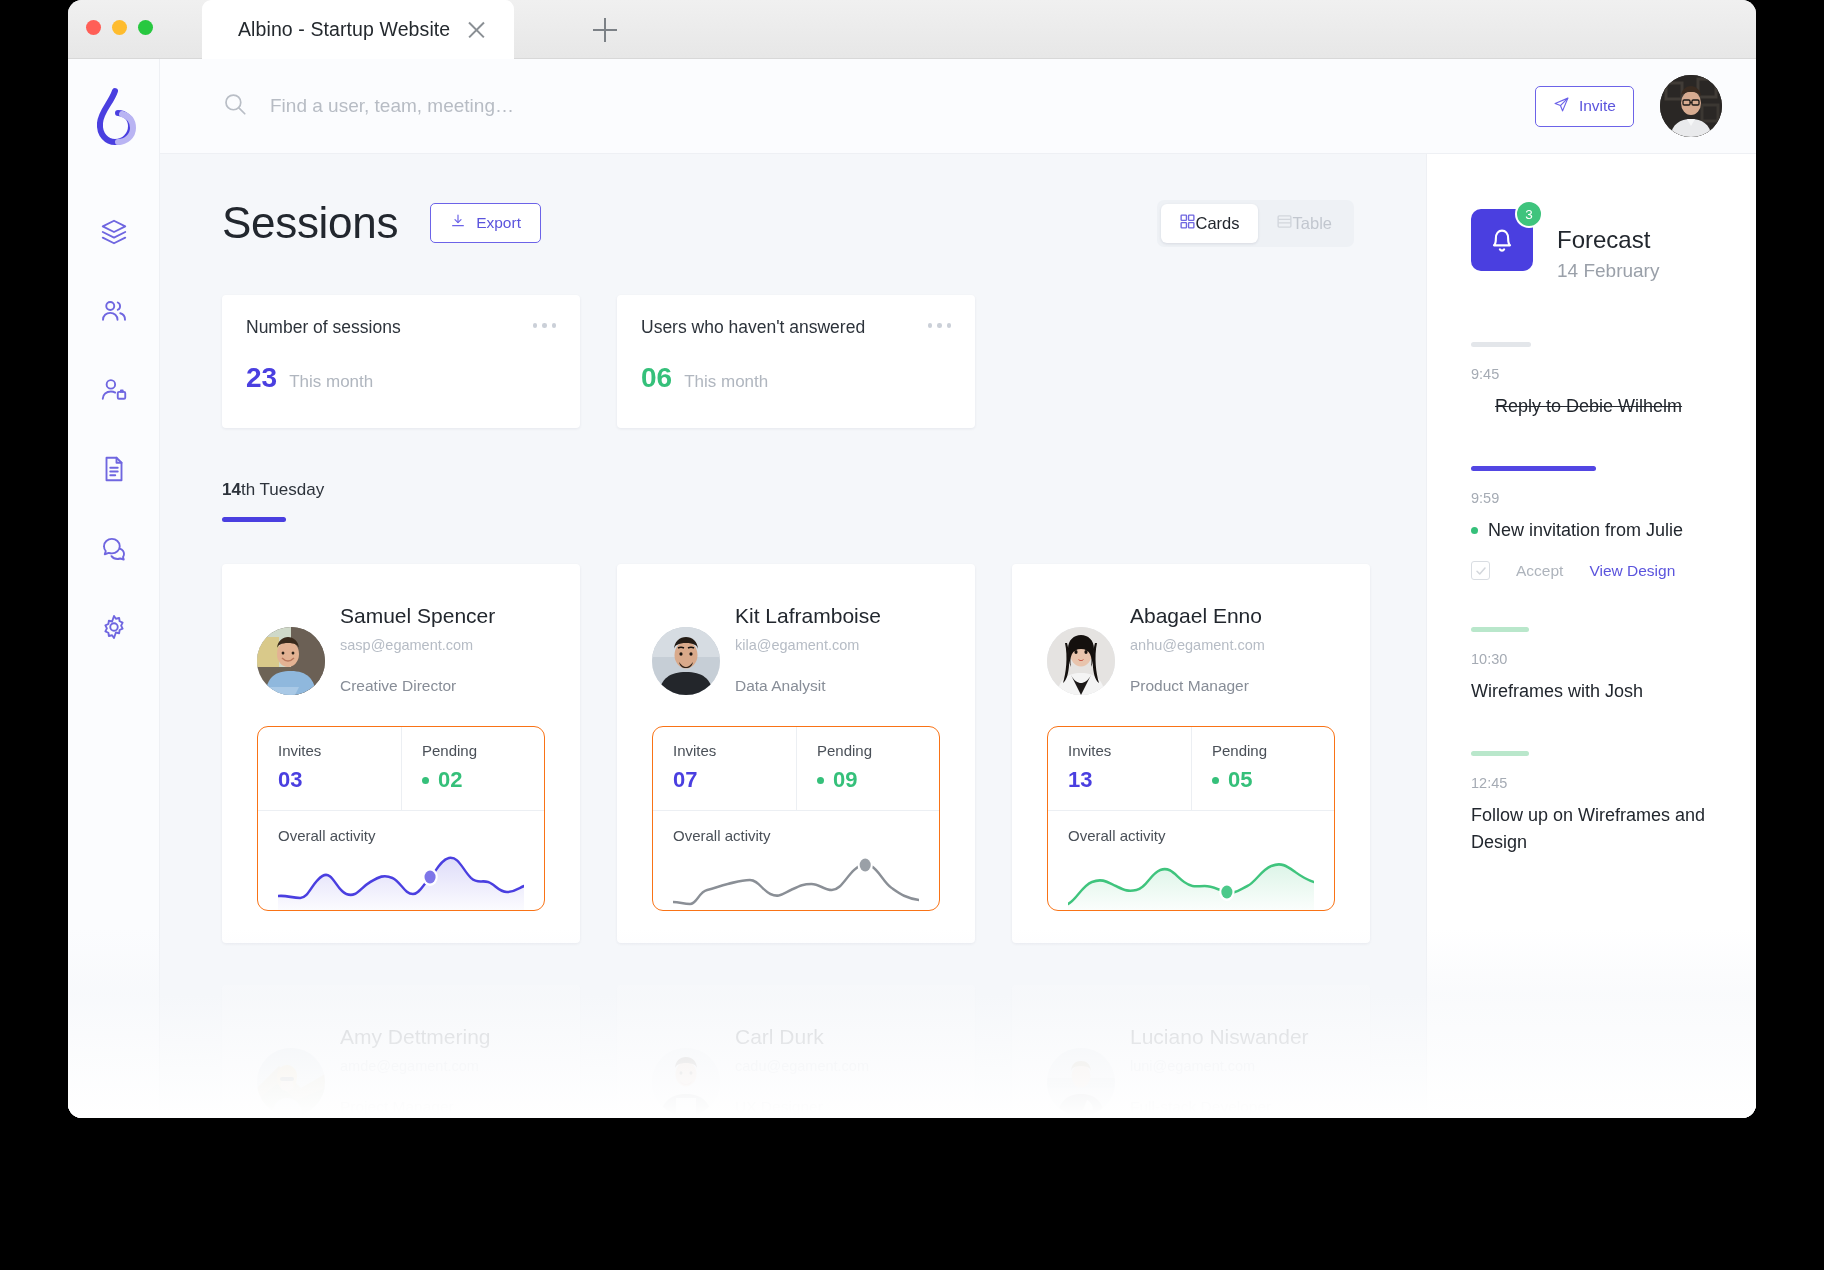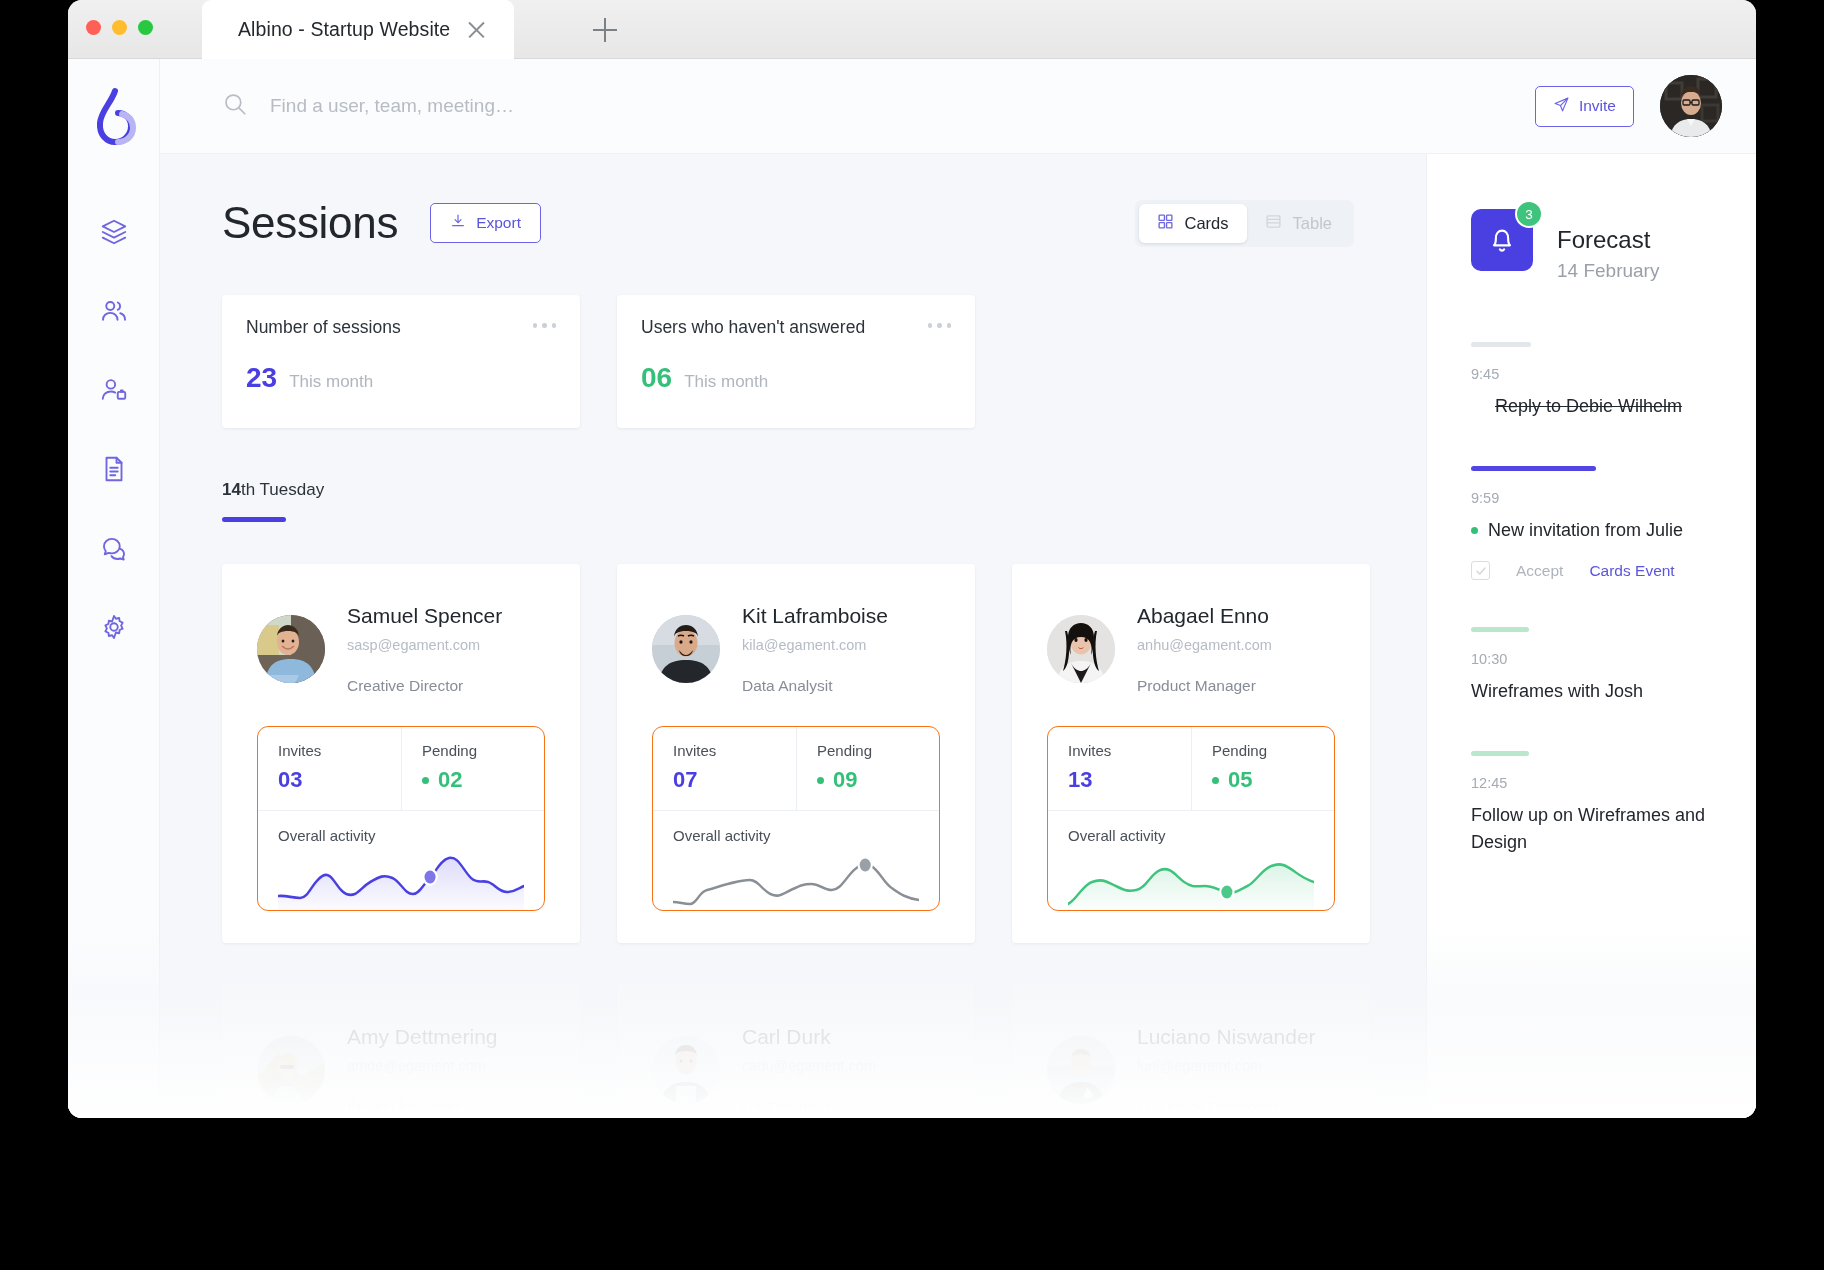--- a/index.html
+++ b/index.html
@@ -111,21 +111,21 @@
   .export-btn {
     margin-left:32px; display:flex; align-items:center; gap:10px;
     border:1.6px solid #6c63e8; border-radius:5px; background:#fff;
     padding:9px 19px; cursor:pointer; color:#5b54dd; font-size:15.5px;
   }
   .viewtoggle {
     position:absolute; right:72px; top:46px;
     display:flex; background:#eef1f5; border-radius:7px; padding:4px;
   }
   .vt {
-    display:flex;align-items:center;gap:11px;padding:9px 18px;border-radius:6px;
+    display:flex;align-items:center;padding:9px 18px;border-radius:6px;
     font-size:16.5px; cursor:pointer;
   }
   .vt.active { background:#fff; color:#22272e; box-shadow:0 1px 3px rgba(20,30,60,.10); }
   .vt.inactive { color:#c2c7cf; }
 
   
   .stats { display:flex; gap:37px; margin-top:47px; }
   .statcard {
     width:358px; height:133px; background:#fff; border-radius:4px;
     box-shadow:0 1px 3px rgba(25,35,70,.07);
@@ -147,21 +147,21 @@
   .daybar { margin-top:17px; width:64px; height:5px; border-radius:3px; background:#4a3fe0; }
 
   
   .grid { display:flex; gap:37px; margin-top:42px; }
   .ucard {
     width:358px; background:#fff; border-radius:4px;
     box-shadow:0 1px 3px rgba(25,35,70,.07);
     padding:38px 35px 32px 35px;
   }
   .ucard.ghost { opacity:.34; padding-bottom:10px; }
-  .uhead { display:flex; gap:22px; align-items:center; }
+  .uhead { display:flex; gap:15px; align-items:flex-end; }
   .uavatar { width:68px;height:68px;border-radius:50%;overflow:hidden;flex:0 0 68px;position:relative;background:#dfe3e8;}
   .uname { font-size:21px; color:#22272e; margin-top:2px;}
   .umail { font-size:14.5px; color:#b6bcc5; margin-top:9px; }
   .urole { font-size:15.5px; color:#878d97; margin-top:24px; }
 
   .metrics {
     margin-top:31px; border:1px solid #f97316; border-radius:11px;
   }
   .mrow { display:flex; }
   .mcell { flex:1 1 50%; padding:15px 20px 17px 20px; }
@@ -676,21 +676,21 @@
                 <span class="greendot"></span>
                 <span class="tltext">New invitation from Julie</span>
               </div>
               <div class="tlactions">
                 <span class="chk">
                   <svg width="12" height="12" viewBox="0 0 24 24" fill="none" stroke="#d3d7dc" stroke-width="3" stroke-linecap="round" stroke-linejoin="round">
                       <path d="M4 12.5 9.5 18 20 6"></path>
                     </svg>
                 </span>
                 <span class="accept">Accept</span>
-                <span class="viewevt">Cards Event</span>
+                <span class="viewevt">View Design</span>
               </div>
             </div>
 
             <div class="tlitem">
               <div class="tlbar green"></div>
               <div class="tltime">10:30</div>
               <div class="tltext">Wireframes with Josh</div>
             </div>
 
             <div class="tlitem">

